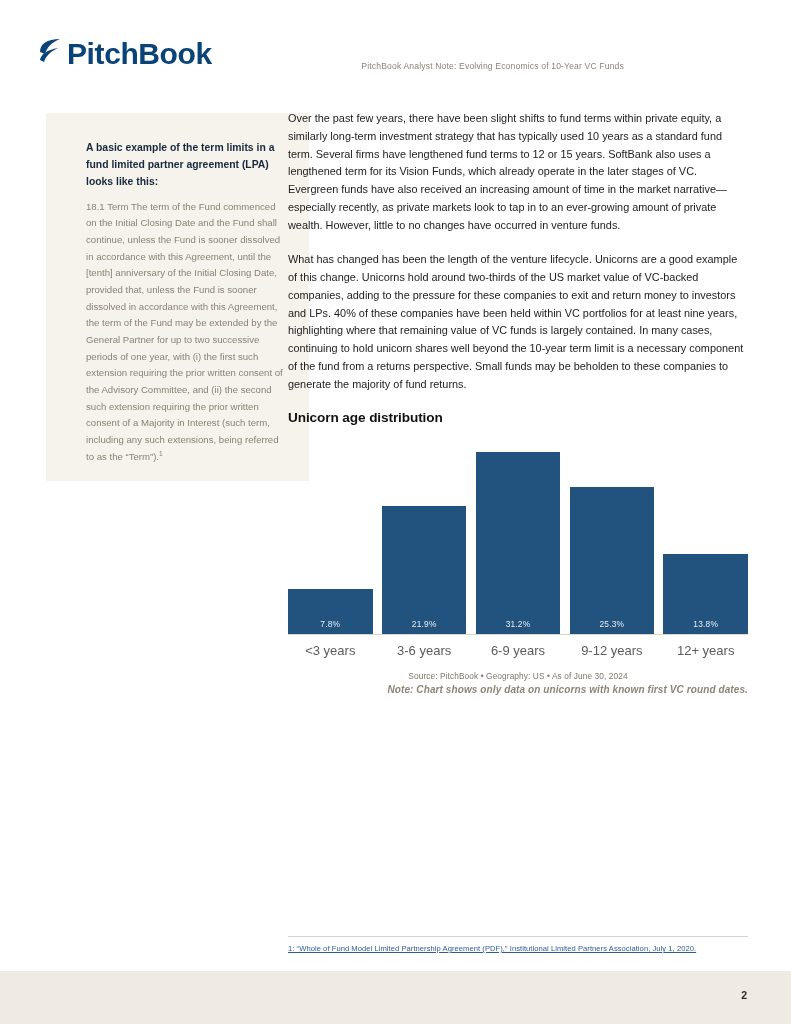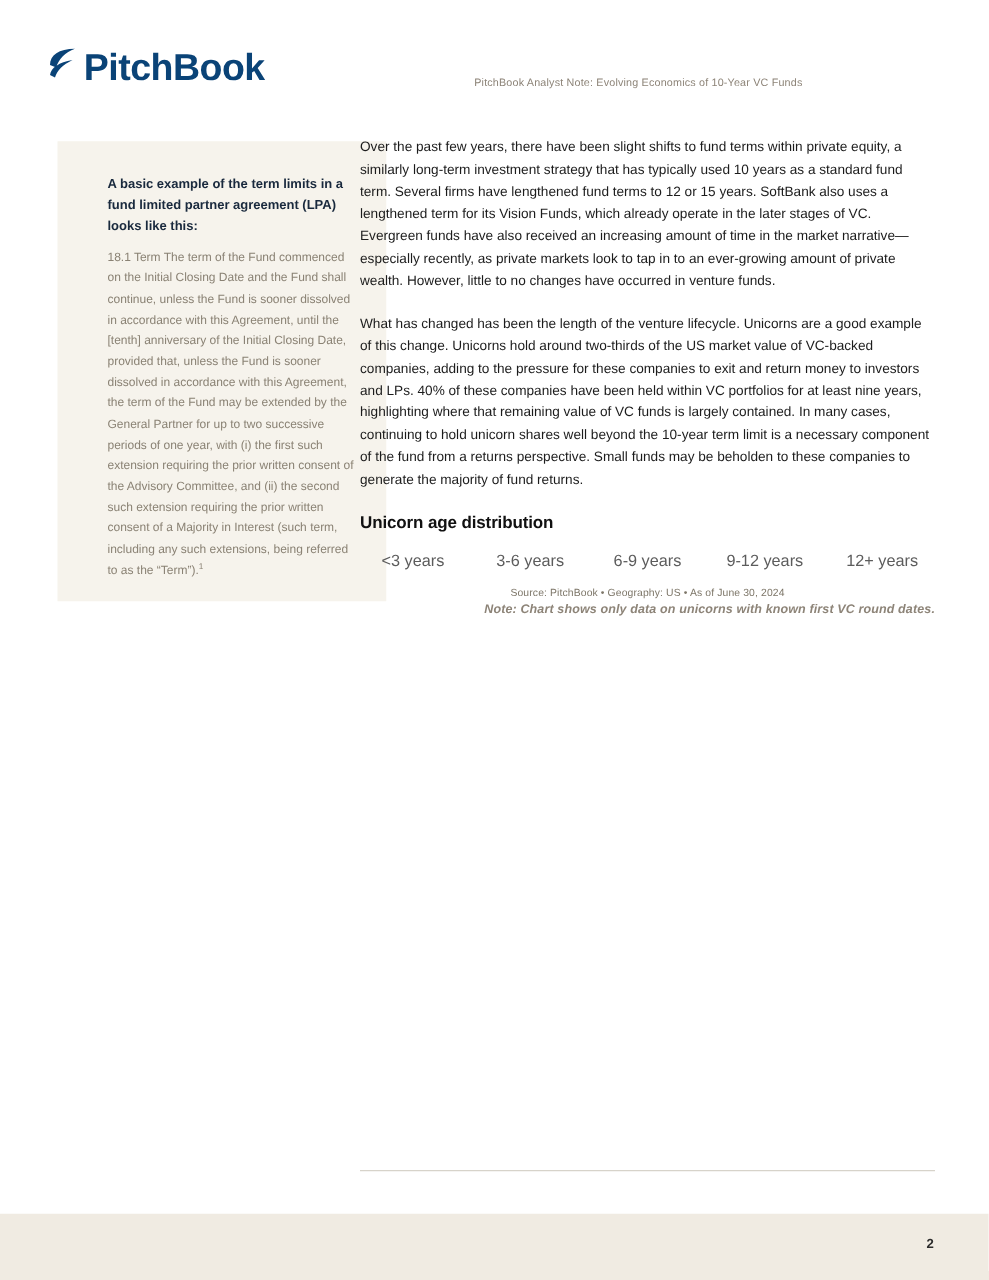--- a/index.html
+++ b/index.html
@@ -32,21 +32,21 @@
   .logo-text {
     font-size: 30px;
     font-weight: bold;
     color: #0a4377;
     letter-spacing: -0.4px;
     line-height: 1;
   }
 
   .header-note {
     position: absolute;
-    right: 32px;
+    right: 50px;
     top: 61px;
     font-size: 8.6px;
     color: #8d8478;
     letter-spacing: 0.15px;
     white-space: nowrap;
   }
 
   
   .sidebar {
     position: absolute;
@@ -225,33 +225,63 @@
     <div class="sidebar-body"><span>18.1 Term  The term of the Fund commenced on the Initial Closing Date and the Fund shall continue, unless the Fund is sooner dissolved in accordance with this Agreement, until the [tenth] anniversary of the Initial Closing Date, provided that, unless the Fund is sooner dissolved in accordance with this Agreement, the term of the Fund may be extended by the General Partner for up to two successive periods of one year, with (i) the first such extension requiring the prior written consent of the Advisory Committee, and (ii) the second such extension requiring the prior written consent of a Majority in Interest (such term, including any such extensions, being referred to as the “Term”).</span><sup>1</sup></div>
   </aside>
 
   <main class="main">
     <p class="para">Over the past few years, there have been slight shifts to fund terms within private equity, a similarly long-term investment strategy that has typically used 10 years as a standard fund term. Several firms have lengthened fund terms to 12 or 15 years. SoftBank also uses a lengthened term for its Vision Funds, which already operate in the later stages of VC. Evergreen funds have also received an increasing amount of time in the market narrative—especially recently, as private markets look to tap in to an ever-growing amount of private wealth. However, little to no changes have occurred in venture funds.</p>
     <p class="para">What has changed has been the length of the venture lifecycle. Unicorns are a good example of this change. Unicorns hold around two-thirds of the US market value of VC-backed companies, adding to the pressure for these companies to exit and return money to investors and LPs. 40% of these companies have been held within VC portfolios for at least nine years, highlighting where that remaining value of VC funds is largely contained. In many cases, continuing to hold unicorn shares well beyond the 10-year term limit is a necessary component of the fund from a returns perspective. Small funds may be beholden to these companies to generate the majority of fund returns.</p>
 
     <section class="chart-block">
       <div class="chart-title">Unicorn age distribution</div>
 
+      <div class="chart-area">
+        <div class="bars">
+          <div class="bar-slot">
+            <div class="bar" style="height: 23.6364%; background: rgb(34, 82, 126);">
+              <span class="bar-label">7.8%</span>
+            </div>
+          </div>
+          <div class="bar-slot">
+            <div class="bar" style="height: 66.3636%; background: rgb(34, 82, 126);">
+              <span class="bar-label">21.9%</span>
+            </div>
+          </div>
+          <div class="bar-slot">
+            <div class="bar" style="height: 94.5455%; background: rgb(34, 82, 126);">
+              <span class="bar-label">31.2%</span>
+            </div>
+          </div>
+          <div class="bar-slot">
+            <div class="bar" style="height: 76.6667%; background: rgb(34, 82, 126);">
+              <span class="bar-label">25.3%</span>
+            </div>
+          </div>
+          <div class="bar-slot">
+            <div class="bar" style="height: 41.8182%; background: rgb(34, 82, 126);">
+              <span class="bar-label">13.8%</span>
+            </div>
+          </div>
+        </div>
+      </div>
 
       <div class="cats">
         <div class="cat">&lt;3 years</div>
         <div class="cat">3-6 years</div>
         <div class="cat">6-9 years</div>
         <div class="cat">9-12 years</div>
         <div class="cat">12+ years</div>
       </div>
 
       <div class="chart-source">Source: PitchBook  •  Geography: US  •  As of June 30, 2024</div>
       <div class="chart-note">Note: Chart shows only data on unicorns with known first VC round dates.</div>
     </section>
   </main>
 
   <div class="footnote-rule"></div>
+  <a class="footnote" href="#">1: “Whole of Fund Model Limited Partnership Agreement (PDF),” Institutional Limited Partners Association, July 1, 2020.</a>
 
   <div class="footer">
     <div class="page-number">2</div>
   </div>
 
 </div>
 
 </body></html>

